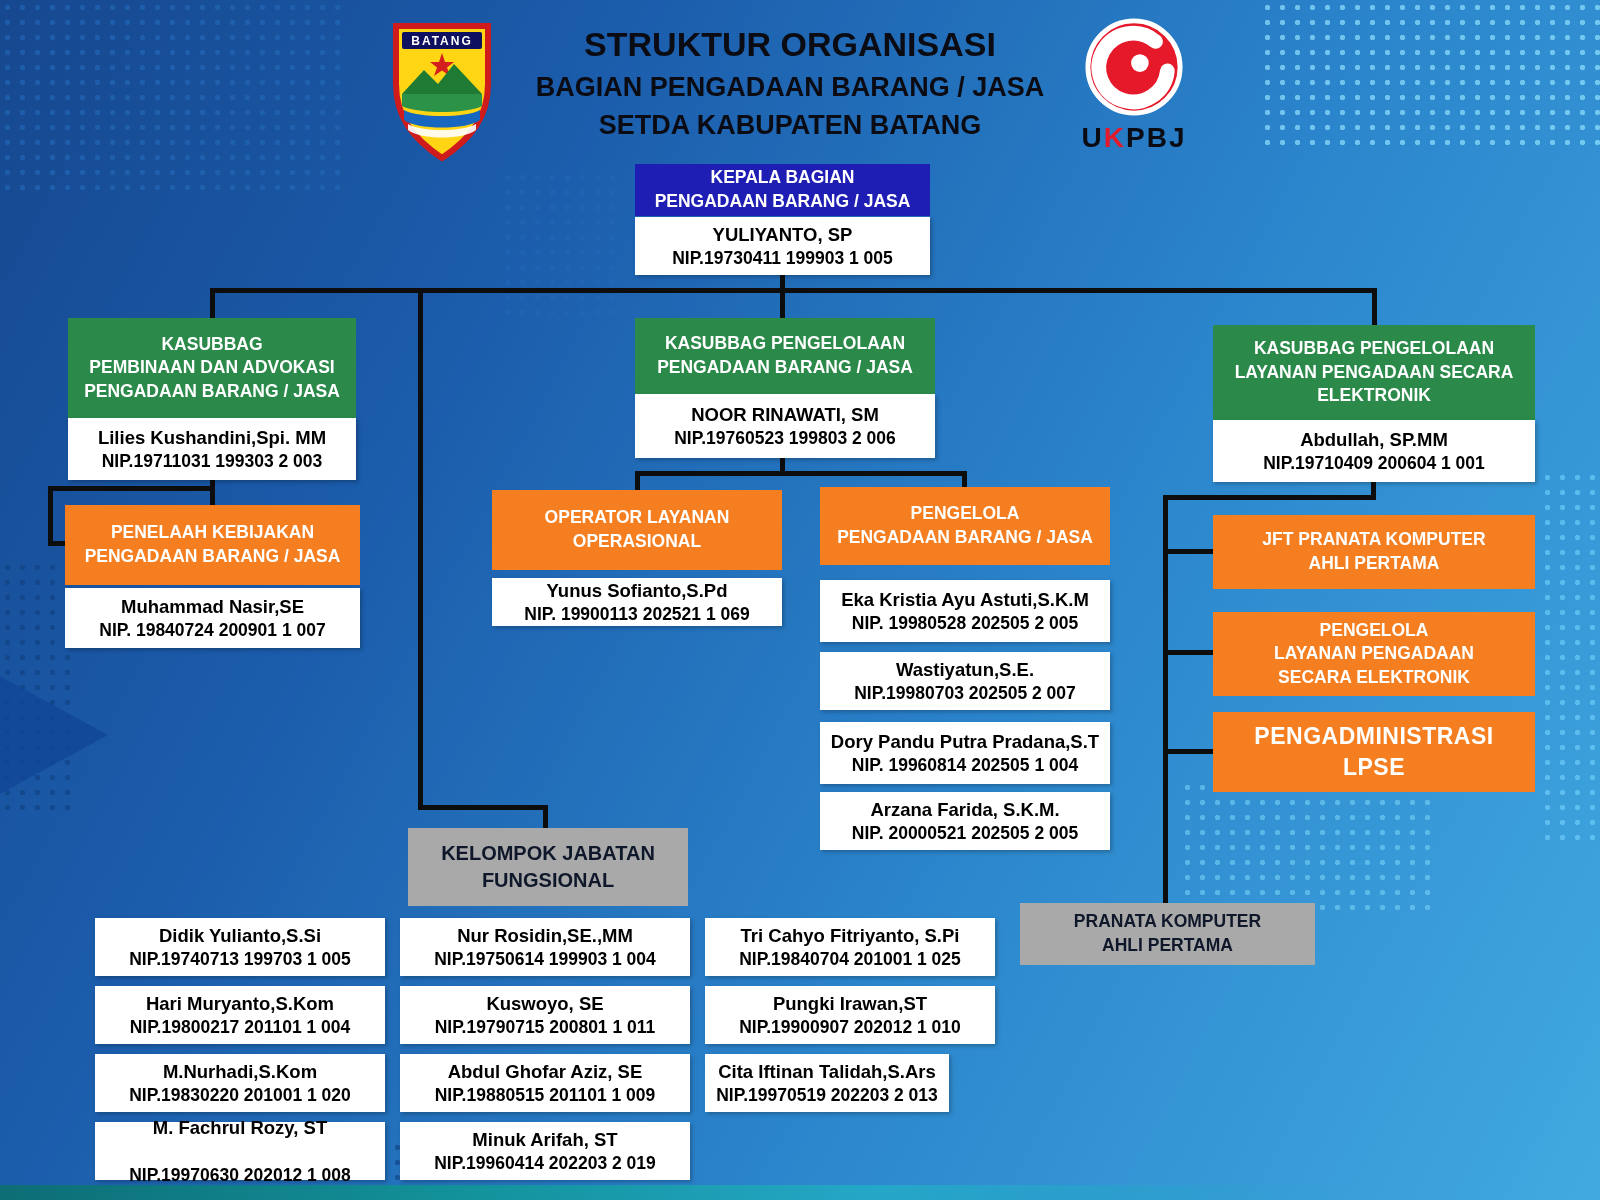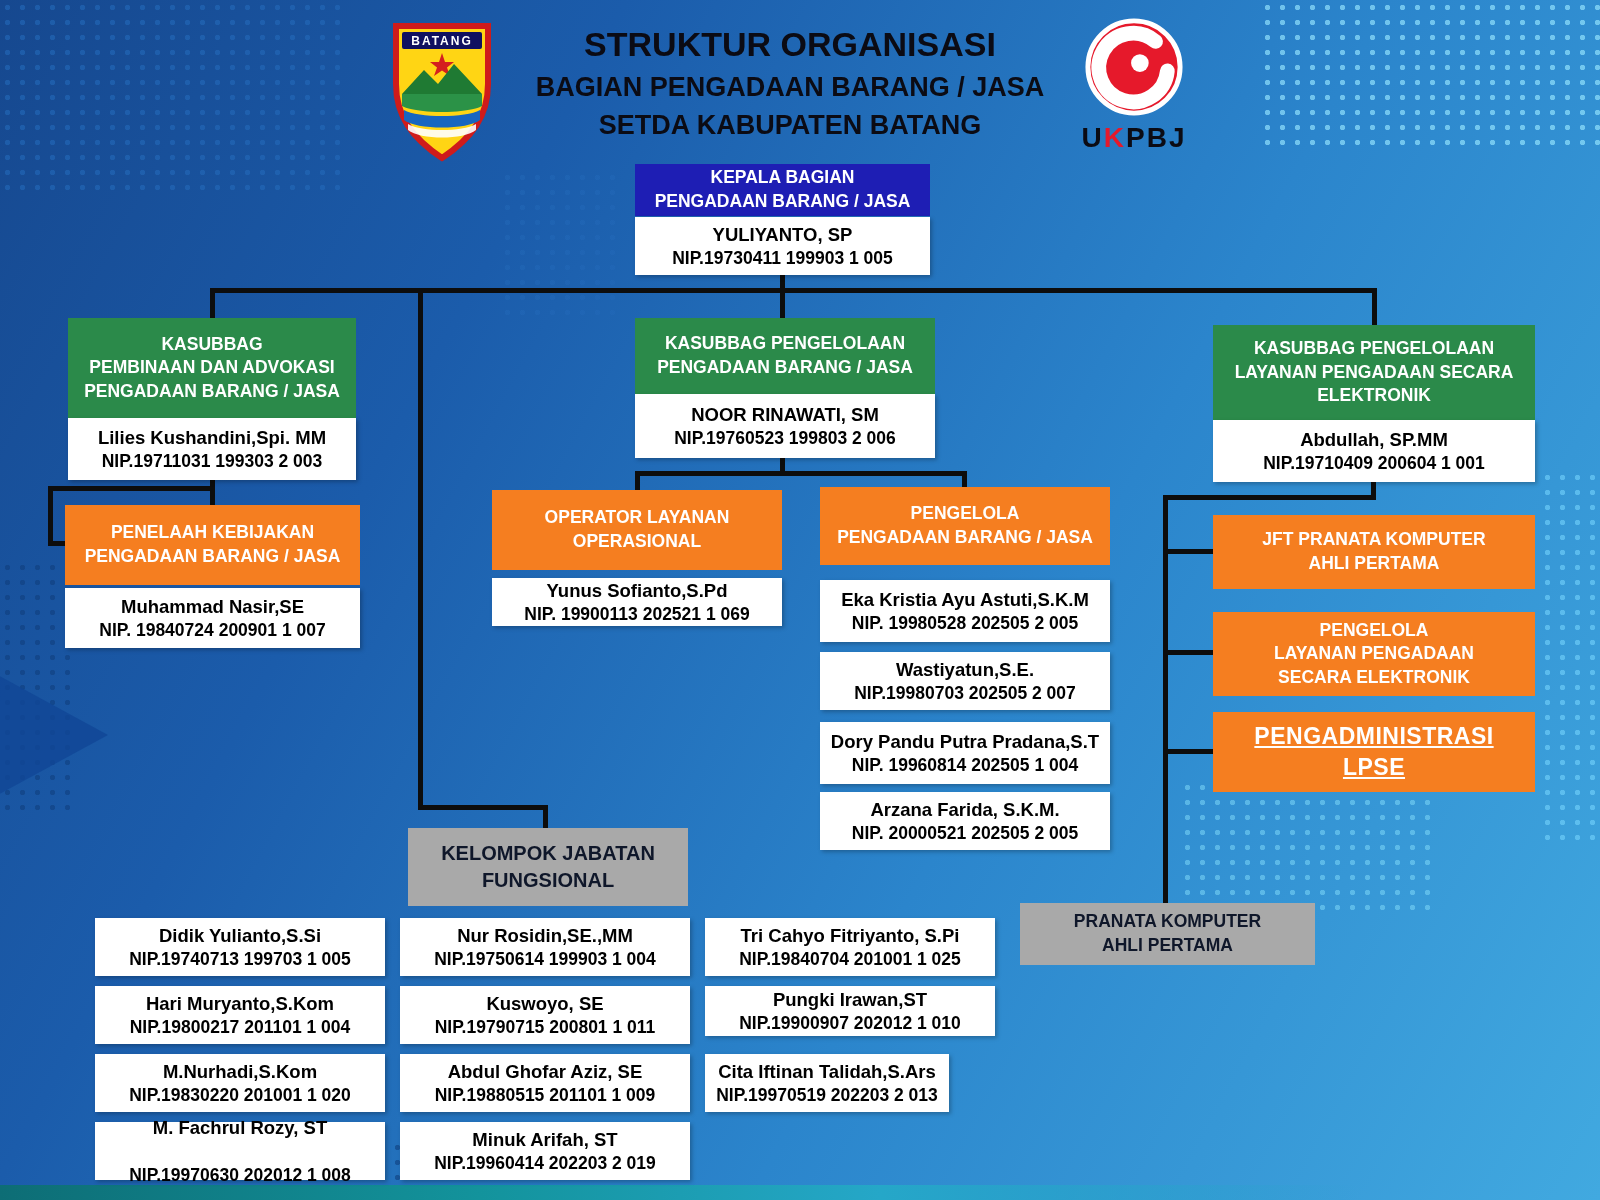--- a/index.html
+++ b/index.html
@@ -177,21 +177,21 @@
   </div>
   <div class="box hbox orange" style="left: 1213px; top: 515px; width: 322px; height: 74px; background: rgb(245, 126, 32);">
     <div class="htitle">JFT PRANATA KOMPUTER
 AHLI PERTAMA</div>
   </div>
   <div class="box hbox orange" style="left: 1213px; top: 612px; width: 322px; height: 84px; background: rgb(245, 126, 32);">
     <div class="htitle">PENGELOLA
 LAYANAN PENGADAAN
 SECARA ELEKTRONIK</div>
   </div>
-  <div class="box hbox orange" style="left: 1213px; top: 712px; width: 322px; height: 80px; background: rgb(245, 126, 32); text-decoration: underline;">
+  <div class="box hbox orange" style="left: 1213px; top: 712px; width: 322px; height: 80px; background: rgb(245, 126, 32);">
     <div class="htitle big-title">PENGADMINISTRASI LPSE</div>
   </div>
   <div class="box hbox gray" style="left: 1020px; top: 903px; width: 295px; height: 62px; background: rgb(169, 169, 169);">
     <div class="htitle">PRANATA KOMPUTER
 AHLI PERTAMA</div>
   </div>
 
   <div class="box hbox gray" style="left: 408px; top: 828px; width: 280px; height: 78px; background: rgb(169, 169, 169);">
     <div class="htitle fungsional-title">KELOMPOK JABATAN
 FUNGSIONAL</div>
@@ -228,21 +228,21 @@
   </div>
   <div class="box pbox" style="left:400px;top:1122px;width:290px;height:58px;">
     <div class="pname">Minuk Arifah, ST</div>
     <div class="pnip">NIP.19960414 202203 2 019</div>
   </div>
 
   <div class="box pbox" style="left:705px;top:918px;width:290px;height:58px;">
     <div class="pname">Tri Cahyo Fitriyanto, S.Pi</div>
     <div class="pnip">NIP.19840704 201001 1 025</div>
   </div>
-  <div class="box pbox" style="left:705px;top:986px;width:290px;height:50px;justify-content:center;">
+  <div class="box pbox" style="left:705px;top:986px;width:290px;height:58px;justify-content:center;">
     <div class="pname">Pungki Irawan,ST</div>
     <div class="pnip">NIP.19900907 202012 1 010</div>
   </div>
   <div class="box pbox" style="left:705px;top:1054px;width:244px;height:58px;">
     <div class="pname">Cita Iftinan Talidah,S.Ars</div>
     <div class="pnip">NIP.19970519 202203 2 013</div>
   </div>
 
 </div>
 

